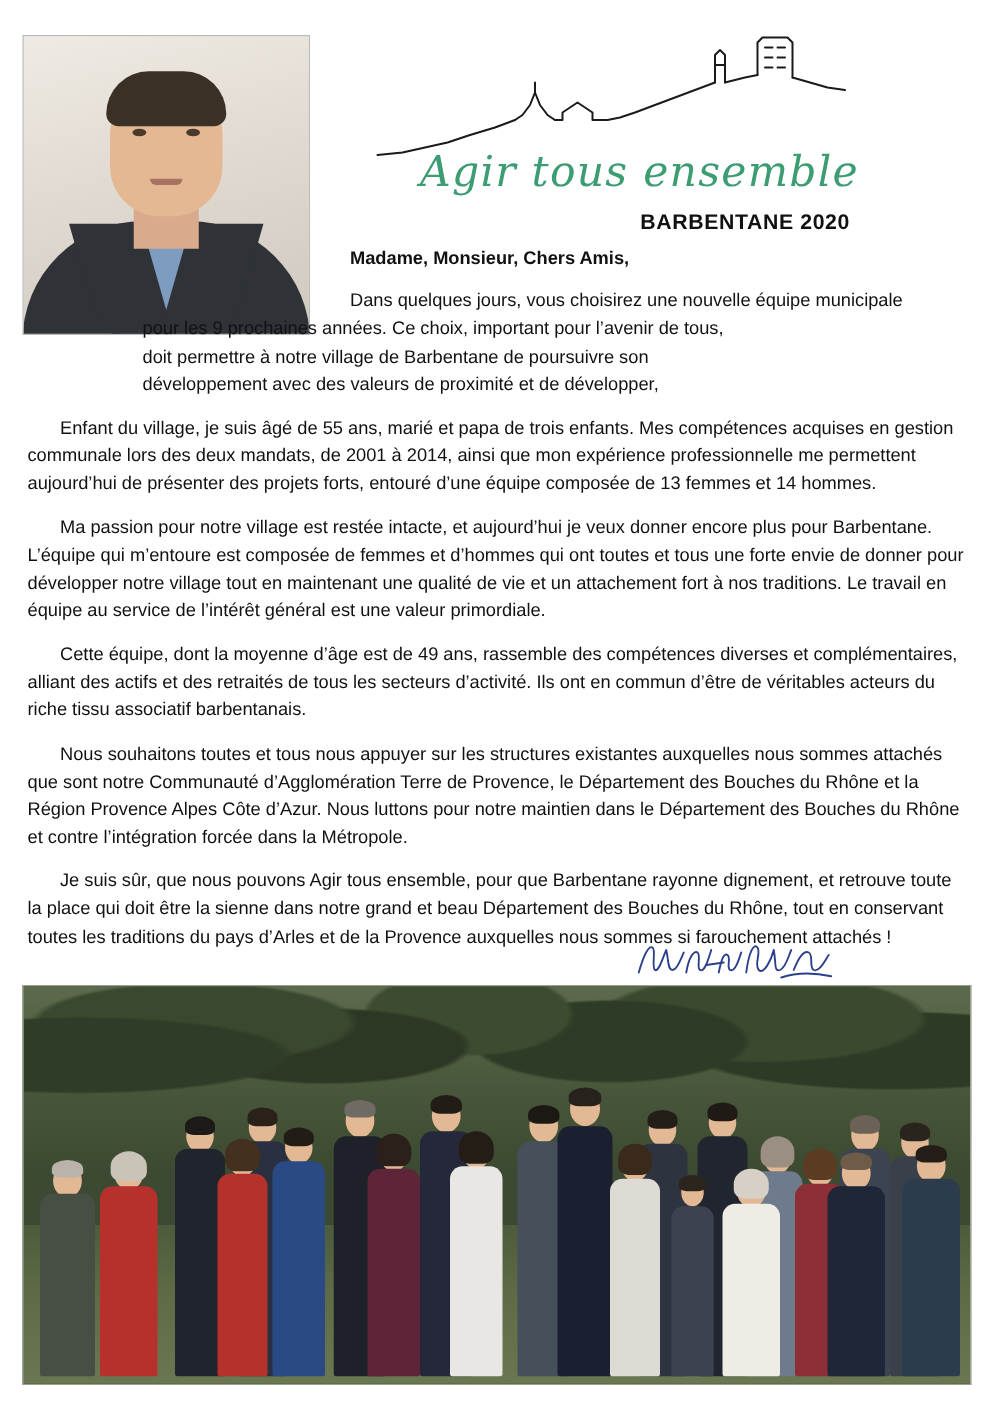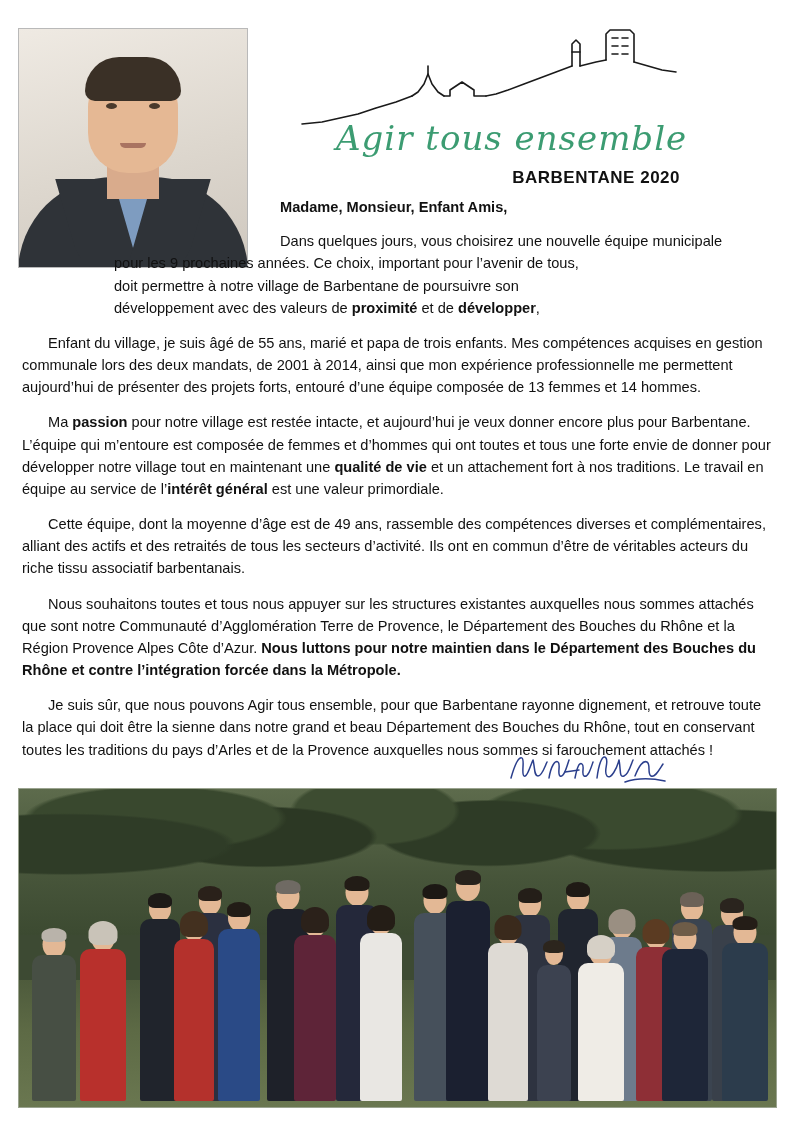--- a/index.html
+++ b/index.html
@@ -168,21 +168,21 @@
   .para {
     margin: 0 0 13px 0;
     text-align: left;
   }
   .p1 { margin-left: 0; }
   .p1 .l1 { display:block; margin-left: 258px; }
   .p1 .l2 { display:block; margin-left: 92px; }
   .p1 .l4 { display:block; }
   .p1 .l5 { display:block; }
   .ind { display: inline-block; width: 26px; }
-  b { font-weight: bold; }
+  b { font-weight: normal; }
 
   .signature {
     position: absolute;
     right: 118px;
     top: 748px;
     width: 170px;
     height: 40px;
   }
 
   
@@ -281,21 +281,21 @@
         <path d="M334,40 L348,44 L362,48 L376,50"></path>
       </g>
     </svg>
     <div class="logo-script">Agir tous ensemble</div>
     <div class="logo-sub">BARBENTANE 2020</div>
   </div>
 </div>
 
 <div class="letter">
 
-  <div class="salutation">Madame, Monsieur, Enfant Amis,</div>
+  <div class="salutation">Madame, Monsieur, Chers Amis,</div>
 
   <div class="para p1">
     <span class="l1">Dans quelques jours, vous choisirez une nouvelle équipe municipale</span>
     <span class="l2">pour les 9 prochaines années. Ce choix, important pour l’avenir de tous,</span>
     <span class="l2">doit permettre à notre village de Barbentane de poursuivre son</span>
     <span class="l2"><span>développement avec des valeurs de </span><b>proximité</b><span> et de </span><b>développer</b><span>,</span></span>
   </div>
 
   <div class="para"><span class="ind"></span><span>Enfant du village, je suis âgé de 55 ans, marié et papa de trois enfants. Mes compétences acquises en gestion communale lors des deux mandats, de 2001 à 2014, ainsi que mon expérience professionnelle me permettent aujourd’hui de présenter des projets forts, entouré d’une équipe composée de 13 femmes et 14 hommes.</span></div>
 

